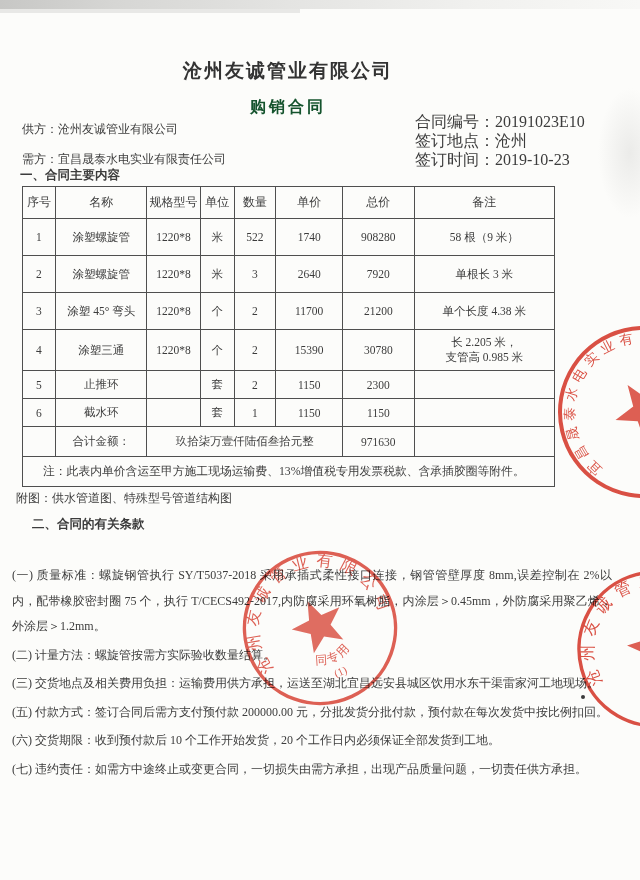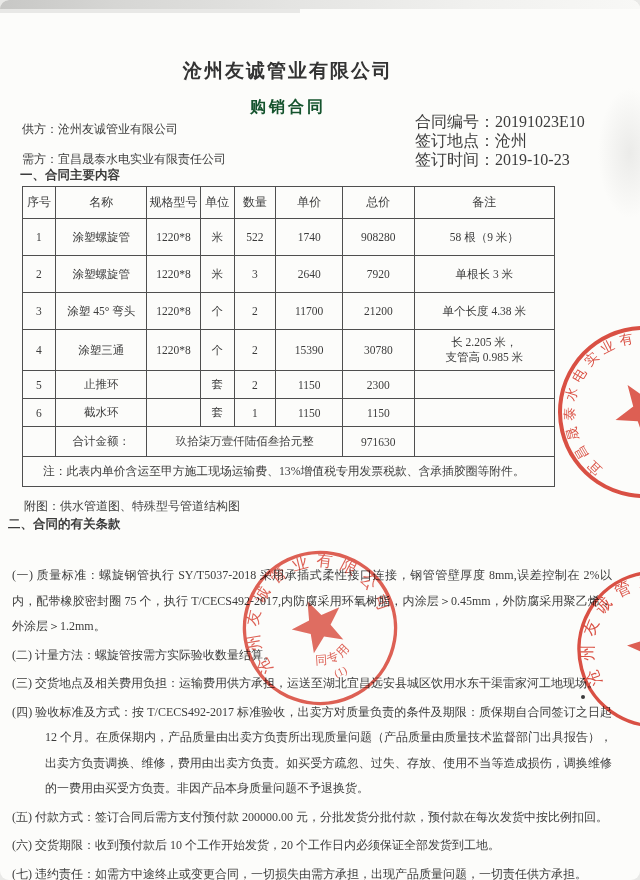--- a/index.html
+++ b/index.html
@@ -1,48 +1,48 @@
 <!DOCTYPE html>
 <html><head>
 <meta charset="utf-8">
 <style>
   :root{ --seal:#d8392b; --ink:#3c3c3c; --line:#4f4f4f; }
   html,body{margin:0;padding:0;}
   body{background:#e9e9e7; font-family:"Liberation Serif","DejaVu Serif",serif;}
-  .page{position:relative; width:640px; height:880px; margin:0 auto; background:#fcfcfa; overflow:hidden; color:var(--ink);border-radius:9px;}
+  .page{position:relative; width:640px; height:880px; margin:0 auto; background:#fcfcfa; overflow:hidden; color:var(--ink);}
   
   .scan-top{position:absolute; left:0; top:0; width:640px; height:9px;
     background:linear-gradient(to right,#c7c7c5 0%,#d6d6d4 18%,#e4e4e2 45%,#f1f1ef 75%,#f8f8f6 100%);}
   .scan-top2{position:absolute; left:0; top:9px; width:300px; height:4px; background:#e8e8e6;}
   .smudge{position:absolute; right:-22px; top:88px; width:64px; height:130px;
     background:radial-gradient(closest-side,#ebebe9,rgba(252,252,250,0)); }
   .ink-dot{position:absolute; left:581px; top:695px; width:4px; height:4px; background:#3a3a3a; border-radius:50%;}
   
   .title{position:absolute; left:10px; top:58px; width:556px; margin:0; text-align:center;
     font-size:19px; font-weight:600; letter-spacing:2px; color:#333;}
   .subtitle{position:absolute; left:10px; top:97px; width:556px; margin:0; text-align:center;
     font-size:16px; font-weight:600; letter-spacing:3px; color:#14532d;}
   .line{position:absolute; margin:0; font-size:12px; white-space:nowrap;}
   .supplier-line{left:22px; top:121px;}
   .buyer-line{left:22px; top:151px;}
   .meta{position:absolute; left:415px; top:112px; font-size:16px; line-height:19px;}
   .meta p{margin:0; white-space:nowrap;}
   .sec-heading{position:absolute; margin:0; font-size:12.5px; font-weight:600; white-space:nowrap;}
   .h1pos{left:20px; top:167px;}
-  .h2pos{left:8px; top:516px;}
+  .h2pos{left:32px; top:516px;}
   
   table.items{position:absolute; left:22px; top:186px; width:533px; border-collapse:collapse;
     table-layout:fixed; font-size:11.5px; color:var(--ink);}
   table.items th, table.items td{border:1px solid var(--line); text-align:center; vertical-align:middle;
     padding:1px 2px; font-weight:400; overflow:hidden;}
   table.items th{font-size:12px; height:29px;}
   tr.r0,tr.r1,tr.r2{height:37px;} tr.r3{height:41px;} tr.r4,tr.r5{height:28px;}
   tr.total-row{height:30px;} tr.note-row td{height:27px; text-align:left; padding-left:20px; font-size:11.8px;}
   td.remark{white-space:pre-line; line-height:15px;}
-  .attachment{position:absolute; left:16px; top:490px; margin:8px; font-size:12px; white-space:nowrap;}
+  .attachment{position:absolute; left:16px; top:490px; margin:0; font-size:12px; white-space:nowrap;}
   
   .clauses{position:absolute; left:12px; top:540px; width:600px; font-size:12px;margin-top:23px;}
   .clause{margin:0 0 3px 0; line-height:25.5px; padding-left:33px; text-indent:-33px; text-align:justify;}
   .clause.flush{padding-left:0; text-indent:0;}
   
   .stamp{position:absolute; mix-blend-mode:multiply; opacity:.88; pointer-events:none;}
   .stamp circle{fill:none; stroke:var(--seal);}
   .stamp text{fill:var(--seal);}
   .stamp .star{fill:var(--seal); opacity:.92;}
   #stamp-buyer{left:549px; top:317px; width:190px; height:190px; transform:rotate(-35deg);}
@@ -170,21 +170,20 @@
       </tbody>
   </table>
 
   <p class="attachment">附图：供水管道图、特殊型号管道结构图</p>
   <p class="sec-heading h2pos">二、合同的有关条款</p>
 
   <div class="clauses">
       <div class="clause flush">(一) 质量标准：螺旋钢管执行 SY/T5037-2018 采用承插式柔性接口连接，钢管管壁厚度 8mm,误差控制在 2%以内，配带橡胶密封圈 75 个，执行 T/CECS492-2017,内防腐采用环氧树脂，内涂层＞0.45mm，外防腐采用聚乙烯，外涂层＞1.2mm。</div>
       <div class="clause">(二) 计量方法：螺旋管按需方实际验收数量结算。</div>
       <div class="clause">(三) 交货地点及相关费用负担：运输费用供方承担，运送至湖北宜昌远安县城区饮用水东干渠雷家河工地现场。</div>
-      <div class="clause">(四) 验收标准及方式：按 T/CECS492-2017 标准验收，出卖方对质量负责的条件及期限：质保期自合同签订之日起 12 个月。在质保期内，产品质量由出卖方负责所出现质量问题（产品质量由质量技术监督部门出具报告），出卖方负责调换、维修，费用由出卖方负责。如买受方疏忽、过失、存放、使用不当等造成损伤，调换维修的一费用由买受方负责。非因产品本身质量问题不予退换货。</div>
       <div class="clause">(五) 付款方式：签订合同后需方支付预付款 200000.00 元，分批发货分批付款，预付款在每次发货中按比例扣回。</div>
       <div class="clause">(六) 交货期限：收到预付款后 10 个工作开始发货，20 个工作日内必须保证全部发货到工地。</div>
       <div class="clause">(七) 违约责任：如需方中途终止或变更合同，一切损失由需方承担，出现产品质量问题，一切责任供方承担。</div>
     </div>
 
   <svg id="stamp-buyer" class="stamp" viewBox="0 0 190 190">
     <circle cx="95" cy="95" r="84" stroke-width="4"></circle>
     <path id="ab1" d="M 37.7,135.2 A 70,70 0 1 1 152.3,135.2" fill="none"></path>
     <path id="ab2" d="M 70.9,129.4 A 42,42 0 0 0 119.1,129.4" fill="none"></path>
     <text font-size="13.5" letter-spacing="5.5" text-anchor="middle"><textPath href="#ab1" startOffset="50%">宜昌晟泰水电实业有限责任公司</textPath></text>

